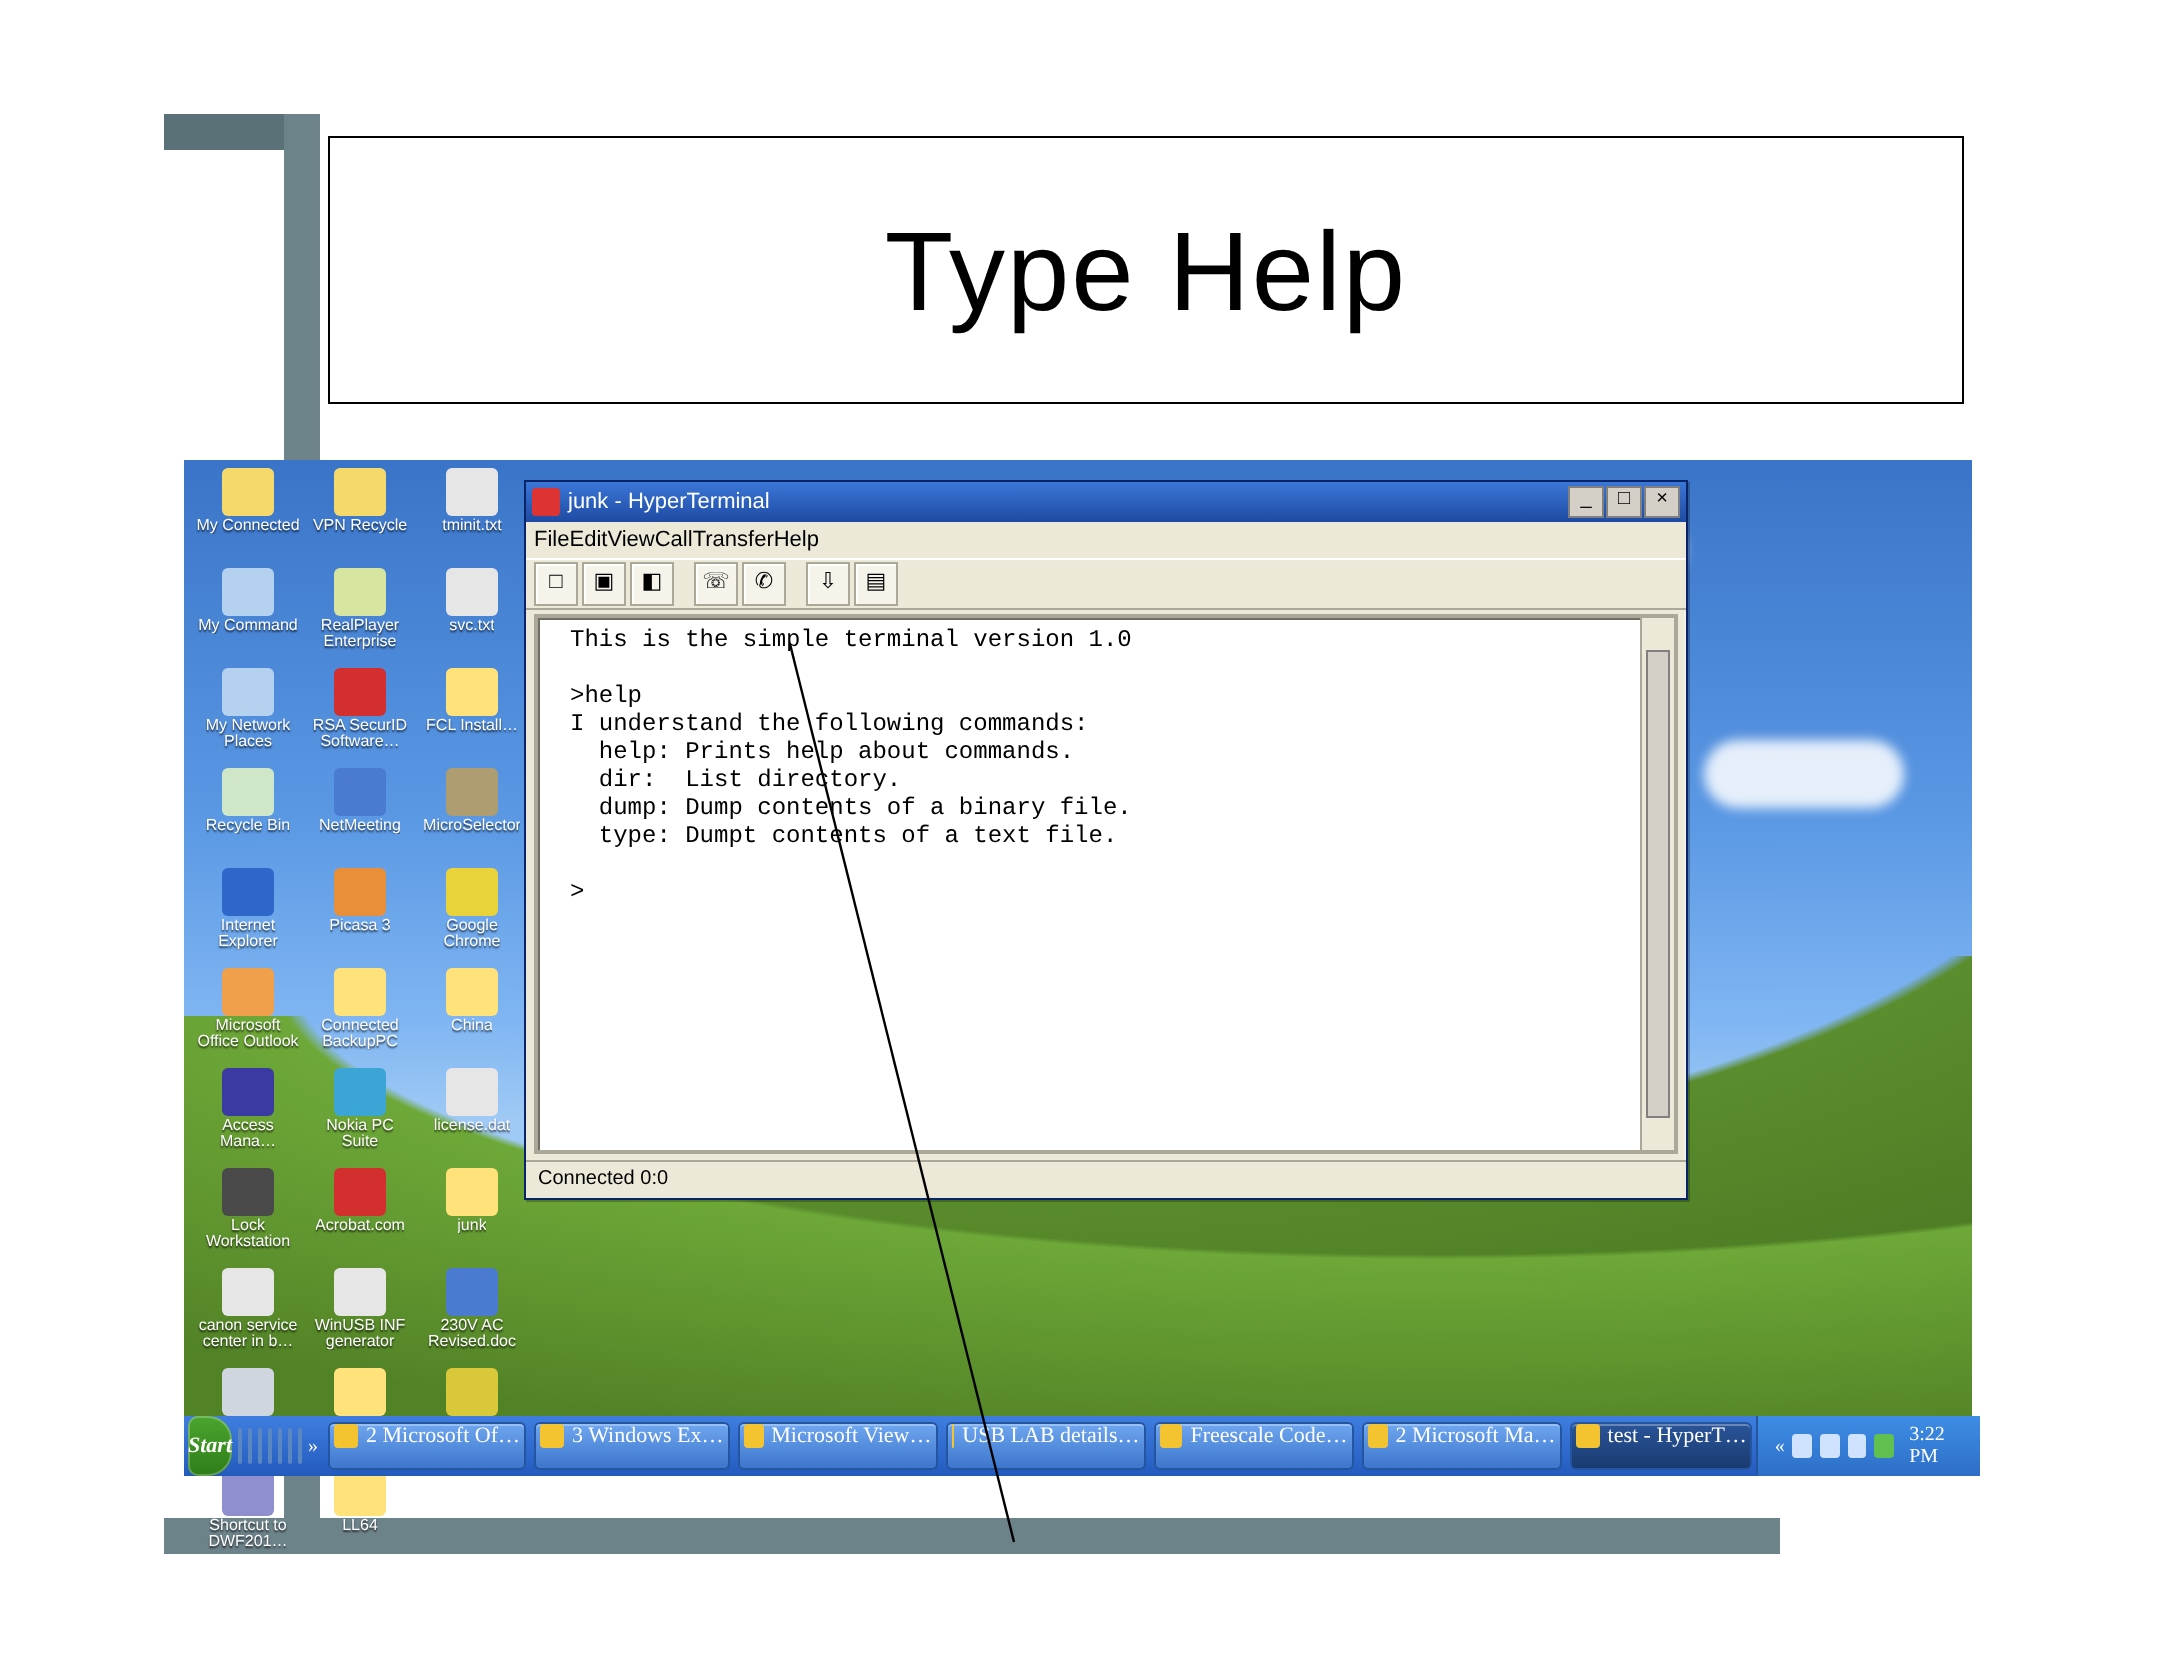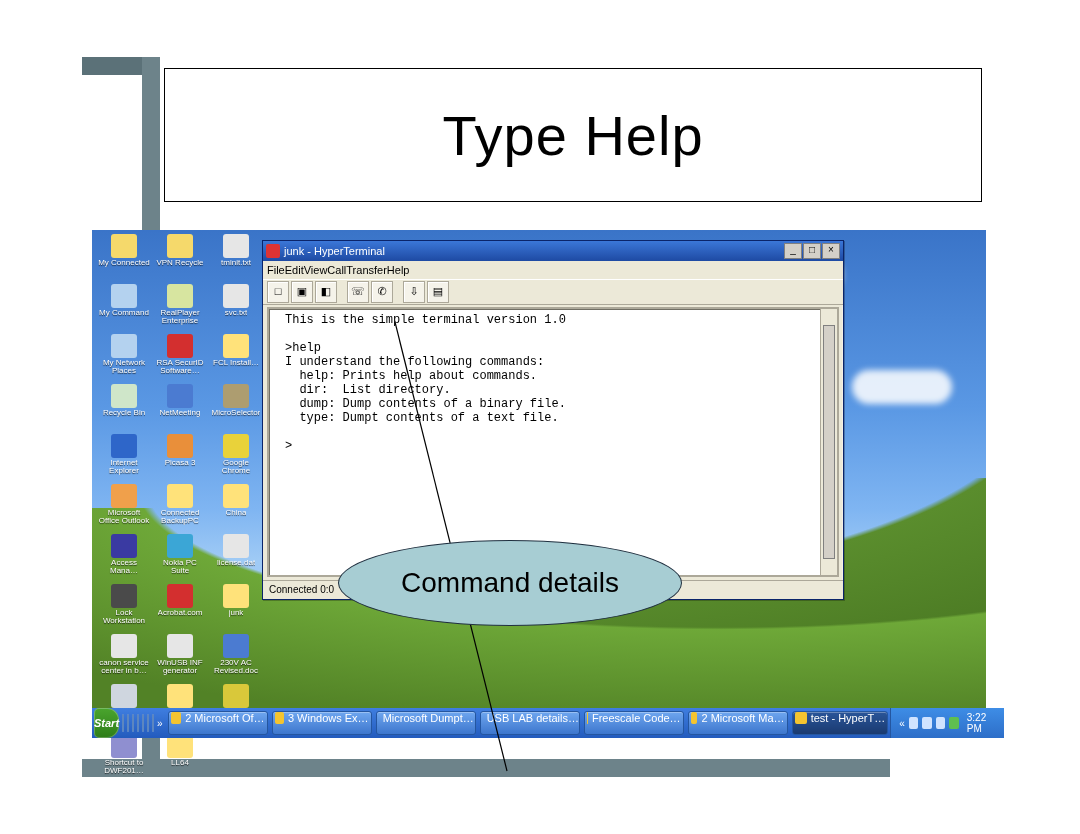--- a/index.html
+++ b/index.html
@@ -11,21 +11,21 @@
   .title-box span{font-size:56px;color:#000;letter-spacing:1px;}
   
   .shot{position:absolute;left:92px;top:230px;width:894px;height:508px;}
   .sky{position:absolute;inset:0;background:linear-gradient(#3a74c8 0%, #5a98e4 35%, #7fb5f2 55%, #9fcaf5 65%);}
   .hill{position:absolute;left:0;right:0;bottom:30px;height:230px;
         background:radial-gradient(120% 160% at 40% -40%, rgba(0,0,0,0) 55%, #5a8d2d 56%, #426e1d 100%);}
   .hill2{position:absolute;left:0;right:0;bottom:30px;height:200px;
         background:radial-gradient(110% 120% at 70% -10%, rgba(0,0,0,0) 58%, #6ea838 59%, #528226 100%);mix-blend-mode:normal;}
   .cloud{position:absolute;width:120px;height:40px;background:rgba(255,255,255,.85);border-radius:30px;filter:blur(3px);}
   
-  .taskbar{position:absolute;left:0;right:16px;bottom:0;height:30px;background:linear-gradient(#3f7ee0,#235bbd);display:flex;align-items:center;font-size:10px;color:#fff;}
+  .taskbar{position:absolute;left:0;right:16px;bottom:0;height:30px;background:linear-gradient(#3f7ee0,#235bbd);display:flex;align-items:center;font-size:10px;color:#fff;font-family:Liberation Serif, serif;}
   .start-btn{height:30px;width:58px;background:linear-gradient(#4aa52e,#2e7d18);border-radius:5px 12px 12px 5px;margin-left:2px;display:flex;align-items:center;justify-content:center;font-weight:bold;font-style:italic;font-size:11px;box-shadow:inset 0 0 0 1px rgba(255,255,255,.25);}
   .ql{width:16px;height:16px;background:#eee;margin-left:3px;border:1px solid #5c86c0;border-radius:2px;}
   .ql:first-of-type{margin-left:6px;}
   .tb-sep{width:8px;}
   .tb-item{height:22px;background:linear-gradient(#6ea6ef,#3d76cd);border:1px solid #2456a0;border-radius:3px;margin:0 2px;padding:0 2px;display:flex;align-items:flex-start;gap:4px;font-size:11px;white-space:nowrap;overflow:hidden;max-width:94px;box-shadow:inset 0 1px 0 rgba(255,255,255,.3);}
   .tb-item.active{background:linear-gradient(#2a5599,#1a3a70);}
   .tb-item .ic{width:12px;height:12px;background:#f4c430;border-radius:2px;}
   .tray{margin-left:auto;height:30px;background:linear-gradient(#3e8de6,#2d6ec8);display:flex;align-items:center;padding:0 8px;gap:4px;border-left:1px solid #2456a0;}
   .tray .ti{width:12px;height:12px;background:#cfe3ff;border-radius:2px;}
   .tray .clock{font-size:10px;margin-left:4px;}
@@ -268,21 +268,21 @@
           <div class="tb-item">
             <div class="ic"></div>
             <span>2 Microsoft Of…</span>
           </div>
           <div class="tb-item">
             <div class="ic"></div>
             <span>3 Windows Ex…</span>
           </div>
           <div class="tb-item">
             <div class="ic"></div>
-            <span>Microsoft Dumpt…</span>
+            <span>Microsoft View…</span>
           </div>
           <div class="tb-item">
             <div class="ic"></div>
             <span>USB LAB details…</span>
           </div>
           <div class="tb-item">
             <div class="ic"></div>
             <span>Freescale Code…</span>
           </div>
           <div class="tb-item">
@@ -302,16 +302,13 @@
         <div class="ti" style="background:#5fbf4f"></div>
         <span class="clock">3:22 PM</span>
       </div>
     </div>
   </div>
 
   <svg class="ann" width="1080" height="834">
     <line x1="395" y1="322" x2="507" y2="771" stroke="#000" stroke-width="1.2"></line>
   </svg>
 
-  <div class="callout">
-    <span>Command details</span>
-  </div>
 </div>
 
 </body></html>

